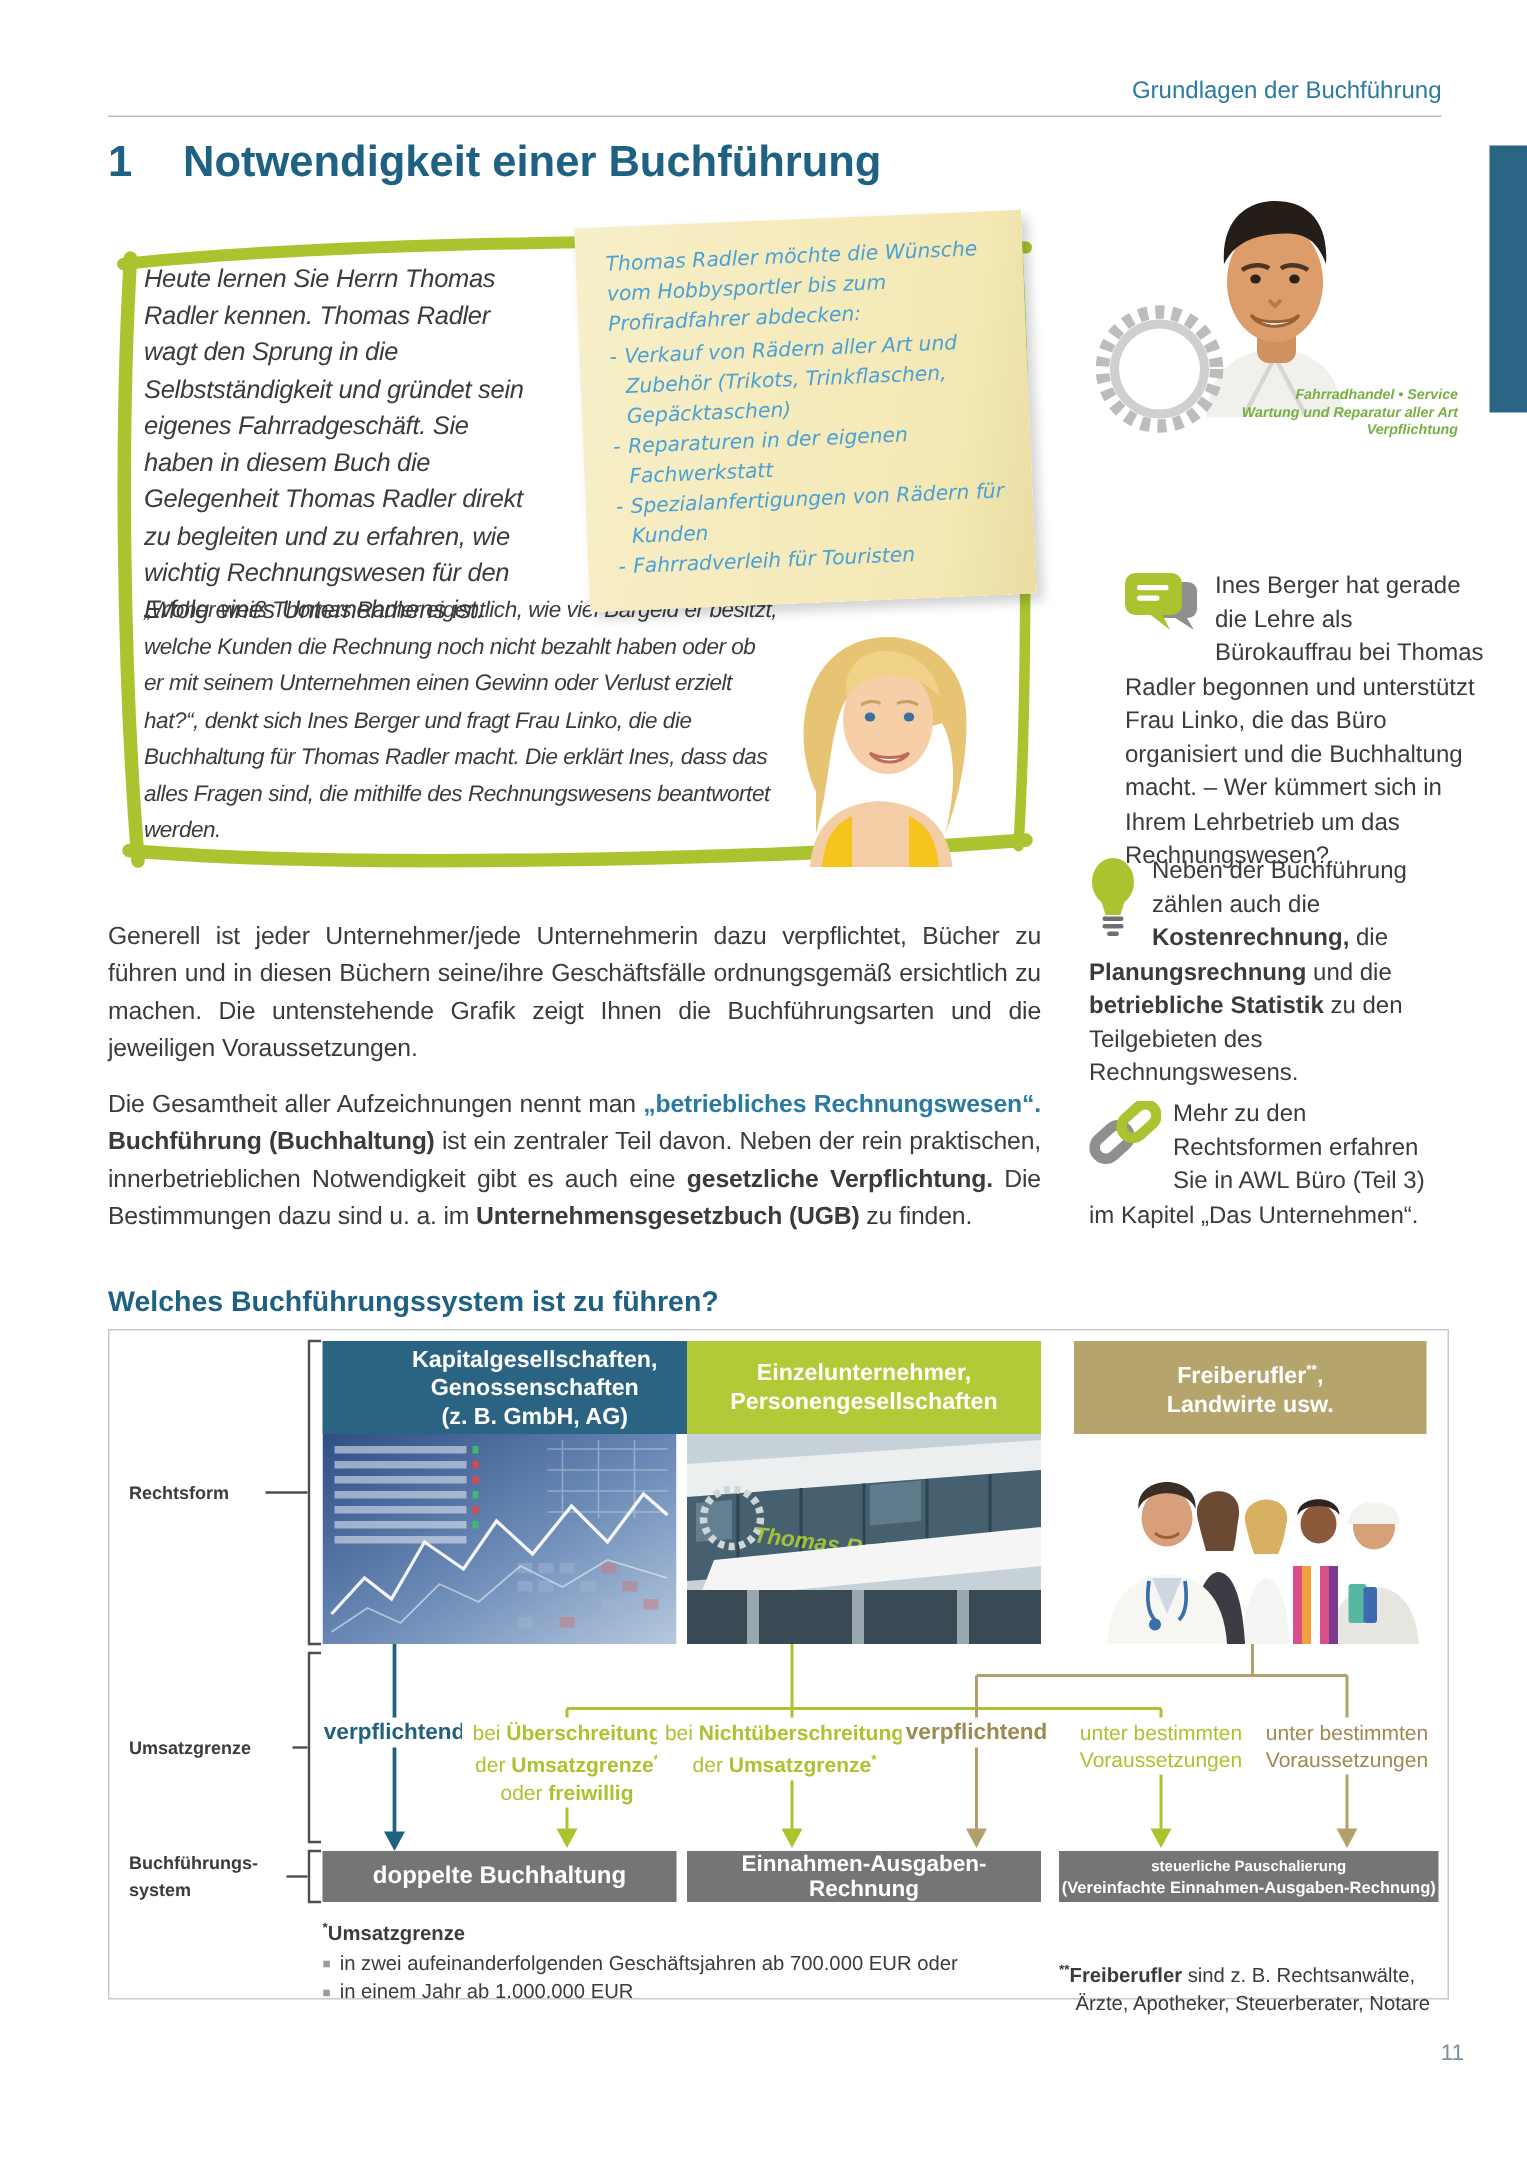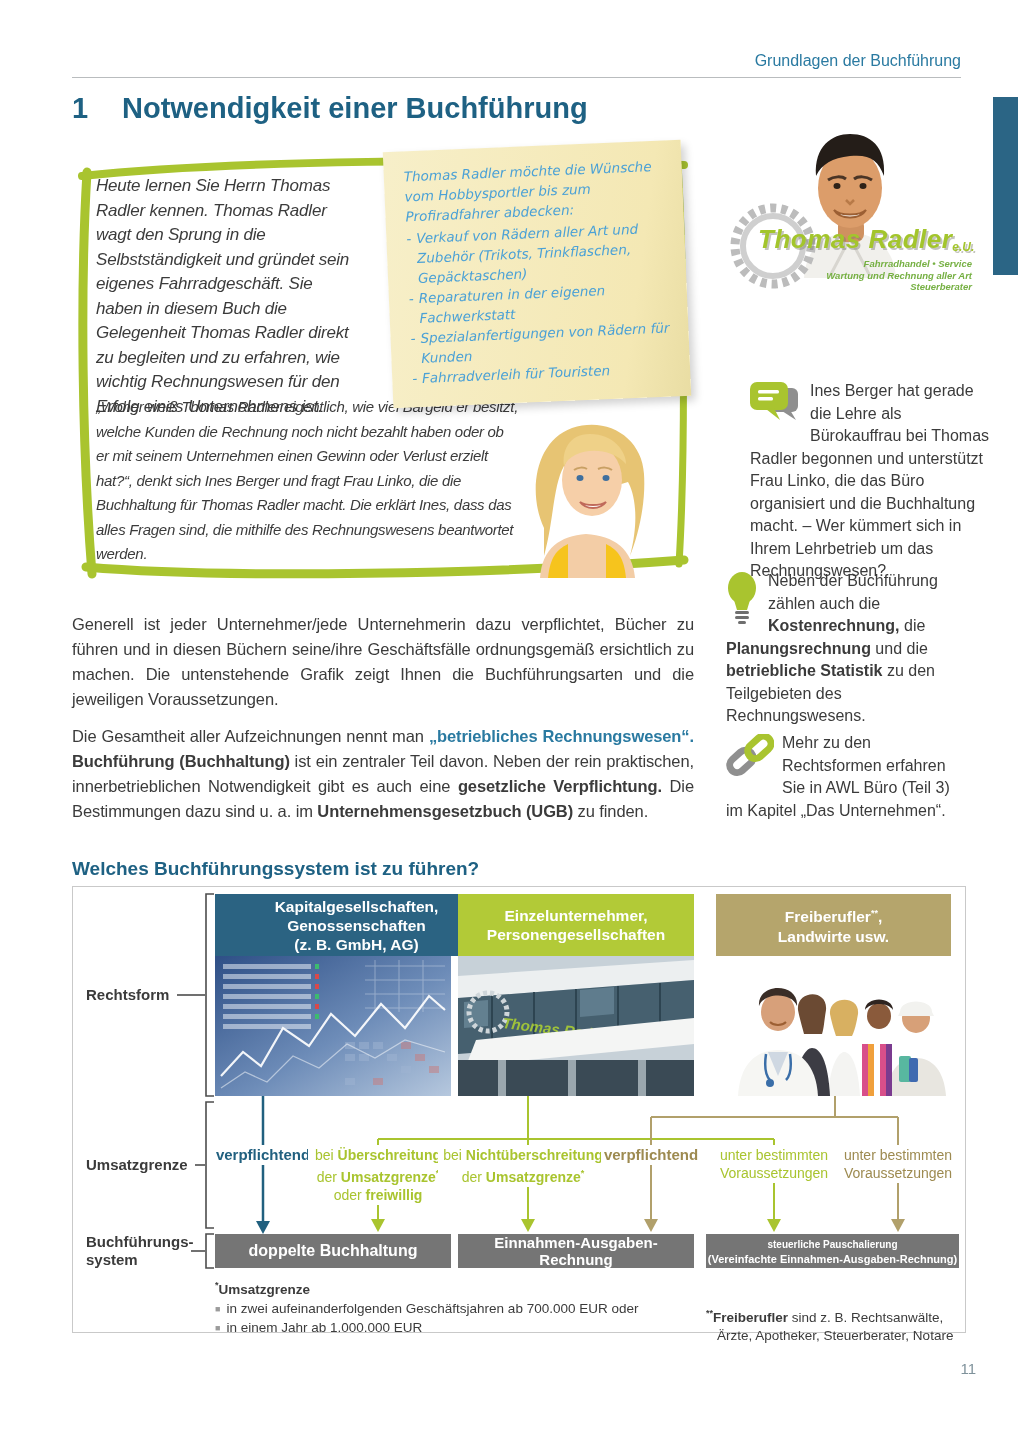--- a/index.html
+++ b/index.html
@@ -66,21 +66,21 @@
              border:1px solid #c9c9c9; background:#fff; }
   .dg-abs { position:absolute; }
   .dg-head { display:flex; flex-direction:column; justify-content:center; align-items:center;
              color:#fff; font-weight:bold; font-size:15.5px; line-height:19px; text-align:center; }
   .h1 { left:142px; top:7px; width:283px; height:62px; background:#2b6382; }
   .h2 { left:385px; top:7px; width:236px; height:62px; background:#b2ca37; }
   .h3 { left:643px; top:7px; width:235px; height:62px; background:#b5a56c; }
   .sup { font-size:9px; vertical-align:super; }
   .img1 { left:142px; top:69px; } .img2 { left:385px; top:69px; } .img3 { left:643px; top:69px; }
 
-  .row-label { font-size:15px; font-weight:bold; line-height:18px; color:#3b3b3b; }
+  .row-label { font-size:12px; font-weight:bold; line-height:18px; color:#3b3b3b; }
   .r1 { left:13px; top:99px; width:112px; }
   .r2 { left:13px; top:269px; width:118px; }
   .r3 { left:13px; top:346px; width:118px; }
 
   .overlay { position:absolute; left:0; top:0; }
 
   .cond { position:absolute; top:258px; text-align:center; font-size:14px; line-height:18px;
           background:#fff; padding:1px 0; }
   .green { color:#a9c42f; } .tan { color:#9d8a50; } .cblue { color:#21607f; }
   .cb { font-weight:bold; }
@@ -169,25 +169,24 @@
       <ellipse cx="77" cy="60" rx="3.5" ry="3" fill="#2e2218"></ellipse>
       <path d="M60,74 L64,78 L68,74" stroke="#b87a48" stroke-width="2.5" fill="none"></path>
       <path d="M48,84 C54,94 74,94 80,84 C74,90 54,90 48,84 Z" fill="#fff" stroke="#9c5f33" stroke-width="2"></path>
     </svg>
   </div>
   <div class="logo">
     <svg class="gear" width="94" height="96" viewBox="0 0 94 96">
       <circle cx="47" cy="48" r="38" fill="none" stroke="#bcbcbc" stroke-width="9" stroke-dasharray="6 5"></circle>
       <circle cx="47" cy="48" r="30" fill="none" stroke="#cfcfcf" stroke-width="6"></circle>
     </svg>
-    <div class="logo-name"><span>Thomas Radler</span><span class="logo-suffix">e.U.</span></div>
     <div class="logo-subs">
       <div>Fahrradhandel • Service</div>
-      <div>Wartung und Rechnung aller Art</div>
-      <div>Steuerberater</div>
+      <div>Wartung und Reparatur aller Art</div>
+      <div>Verpflichtung</div>
     </div>
   </div>
 
   <div class="ines-photo">
     <svg width="212" height="170" viewBox="0 0 212 170">
       <path d="M60,170 C62,140 80,128 106,126 C134,128 152,140 155,170 Z" fill="#f3cda6"></path>
       <path d="M68,170 C70,150 76,142 88,136 L88,170 Z" fill="#f6c41d"></path>
       <path d="M146,170 C144,150 138,142 126,136 L126,170 Z" fill="#f6c41d"></path>
       <path d="M64,120 C48,86 54,34 92,20 C128,8 162,30 164,66 C166,96 158,128 150,148 C160,110 154,84 148,74 C120,84 92,74 84,58 C76,72 74,96 70,120 C68,132 66,140 64,148 Z" fill="#e7c473"></path>
       <ellipse cx="112" cy="72" rx="30" ry="36" fill="#f6cfa8"></ellipse>

